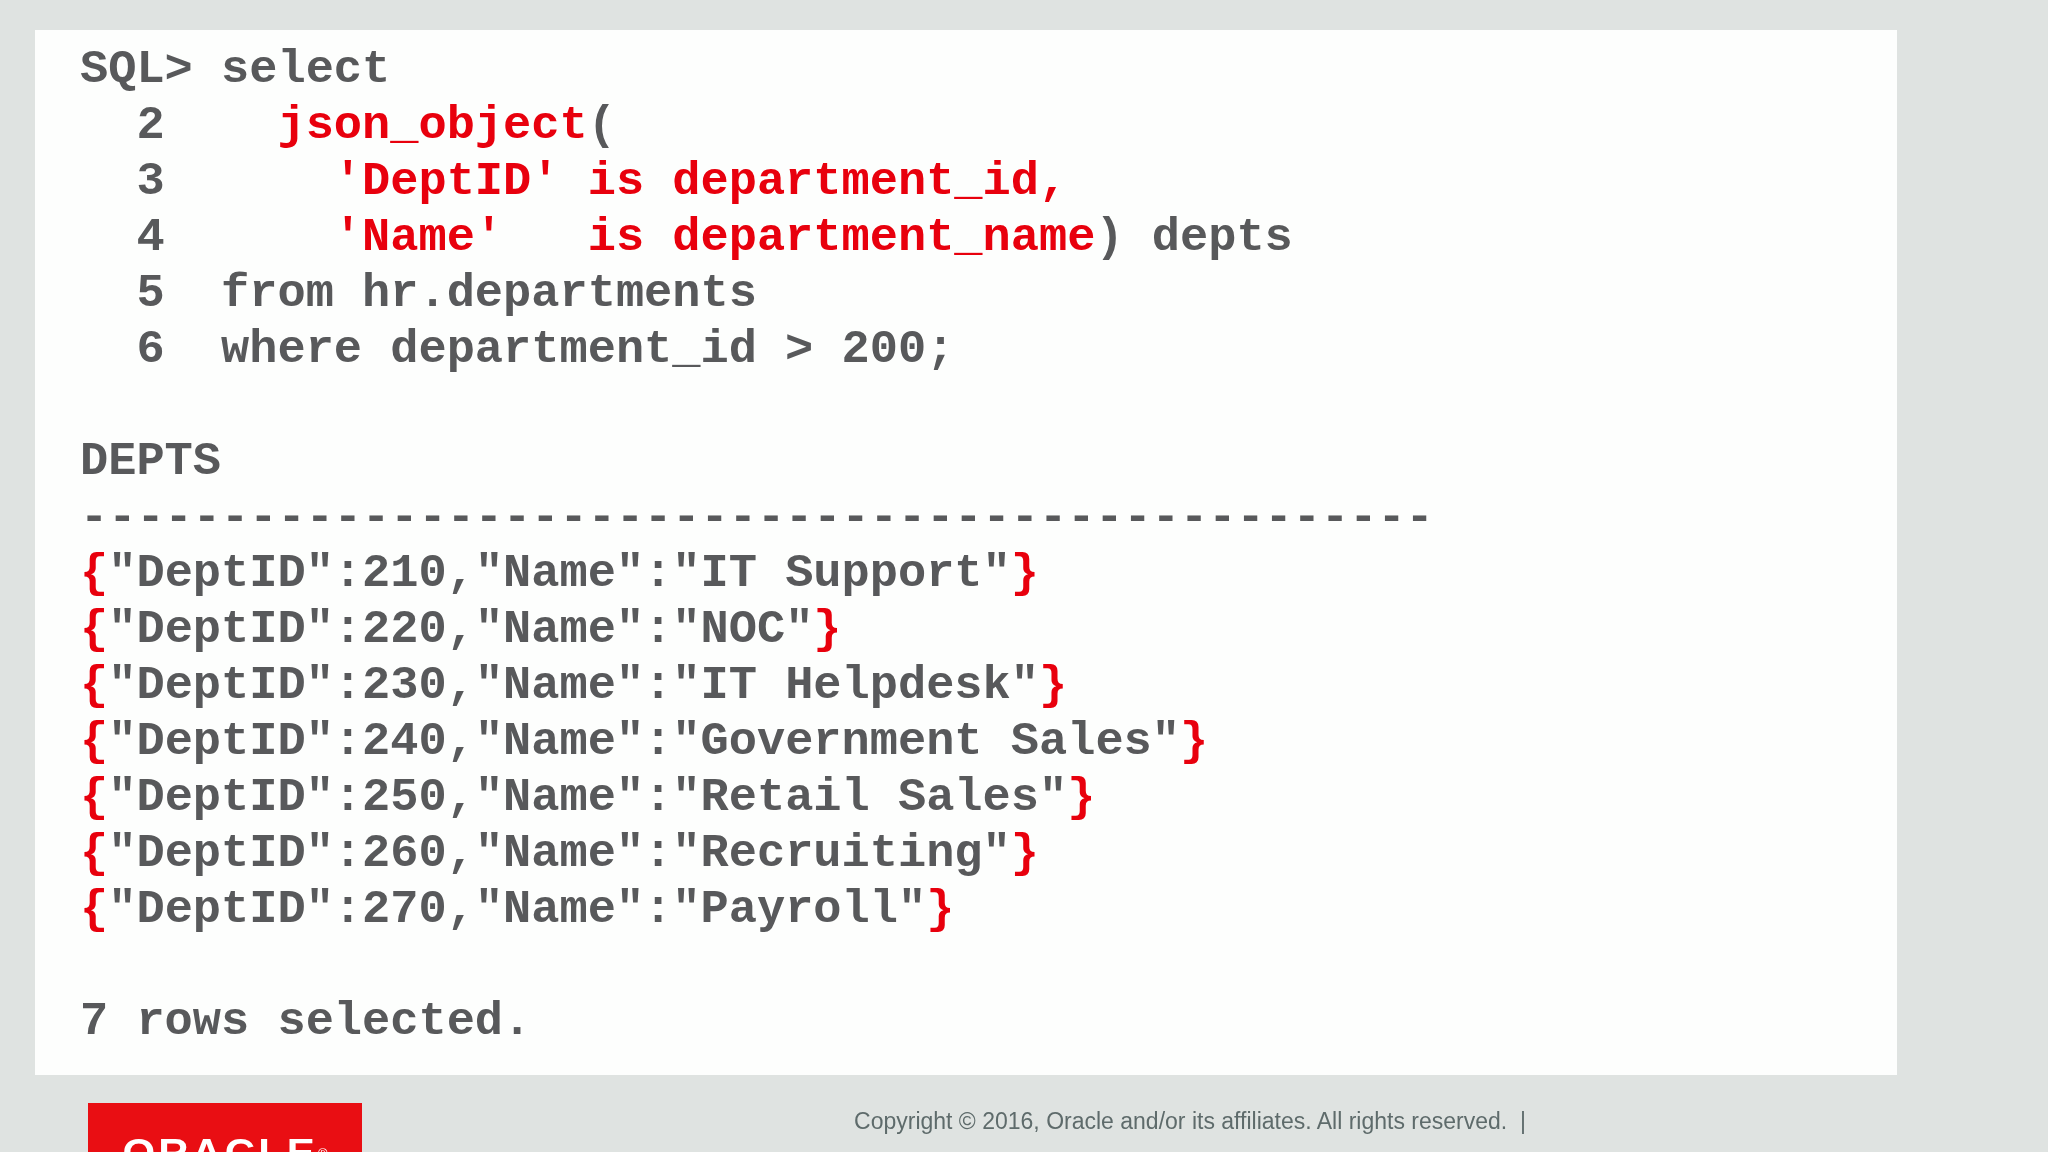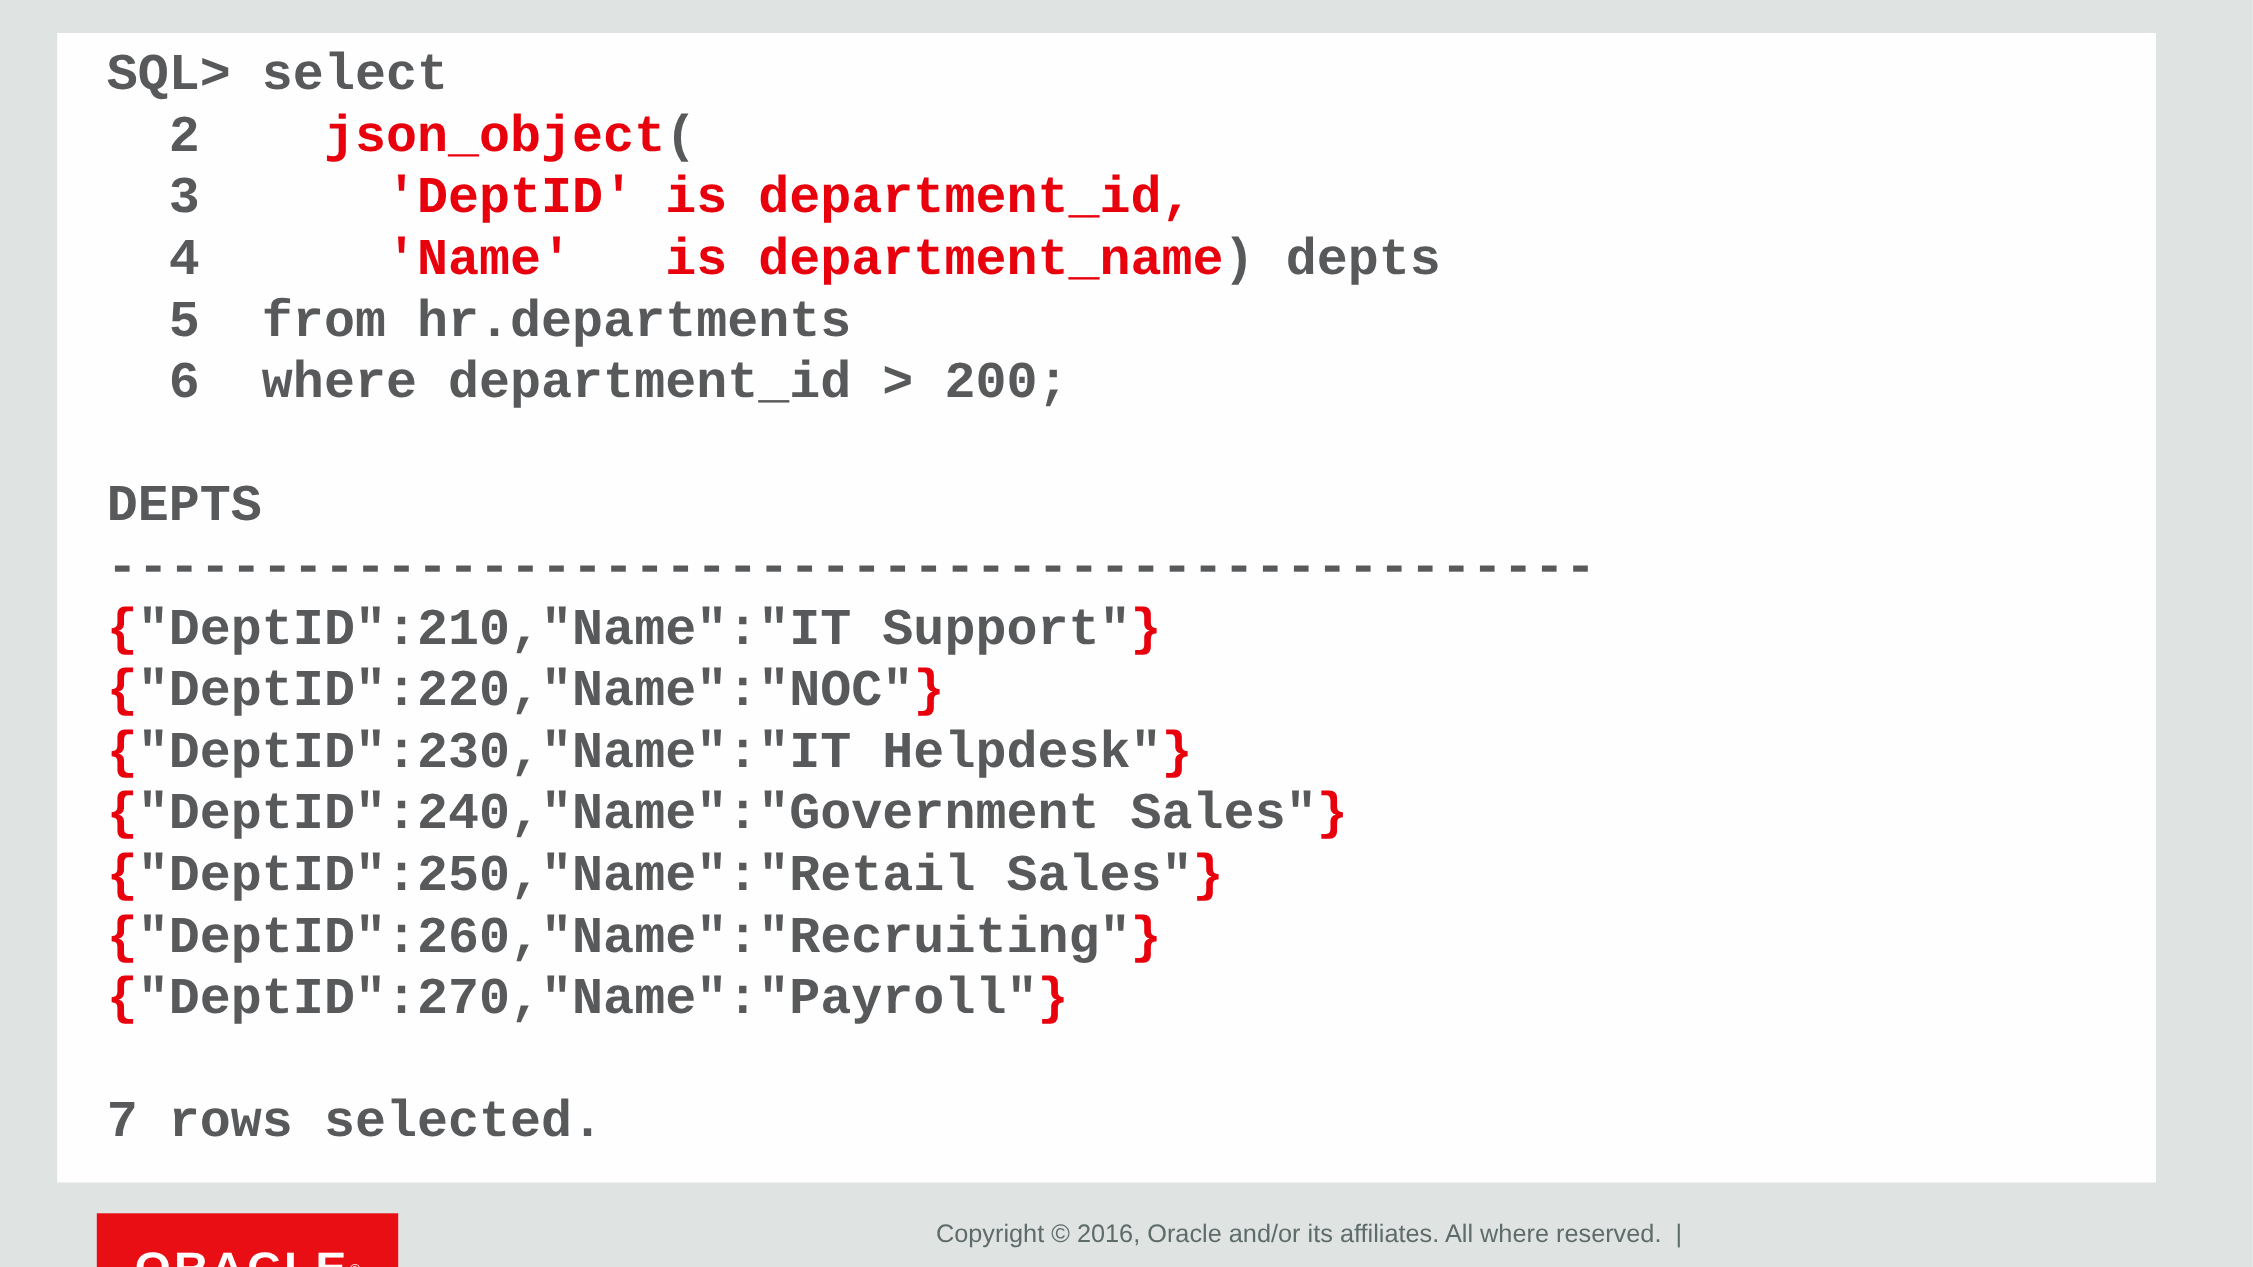--- a/index.html
+++ b/index.html
@@ -7,24 +7,23 @@
     width: 2048px; height: 1152px;
     overflow: hidden;
   }
   body {
     background: var(--page-bg, #dfe3e1);
     font-family: "Liberation Sans", "DejaVu Sans", sans-serif;
     position: relative;
   }
   .slide {
     position: absolute;
-    left: 52px; top: 30px;
+    left: 35px; top: 30px;
     width: 1862px; height: 1045px;
     background: var(--slide-bg, #fdfefd);
-    padding-left: 46px;
   }
   .terminal {
     position: absolute;
     left: 45px; top: 12px;
     margin: 0;
     font-family: "Liberation Mono", "DejaVu Sans Mono", monospace;
     font-weight: bold;
     font-size: 47px;
     line-height: 56px;
     letter-spacing: 0;
@@ -72,13 +71,13 @@
 
 <div class="slide">
   <pre class="terminal" id="terminal"><div class="line"><span class="tok-gray">SQL&gt; select</span></div><div class="line"><span class="tok-gray">  2    </span><span class="tok-red">json_object</span><span class="tok-gray">(</span></div><div class="line"><span class="tok-gray">  3      </span><span class="tok-red">'DeptID' is department_id,</span></div><div class="line"><span class="tok-gray">  4      </span><span class="tok-red">'Name'   is department_name</span><span class="tok-gray">) depts</span></div><div class="line"><span class="tok-gray">  5  from hr.departments</span></div><div class="line"><span class="tok-gray">  6  where department_id &gt; 200;</span></div><div class="line">&nbsp;</div><div class="line"><span class="tok-gray">DEPTS</span></div><div class="line"><span class="tok-gray">------------------------------------------------</span></div><div class="line"><span class="tok-red">{</span><span class="tok-gray">"DeptID":210,"Name":"IT Support"</span><span class="tok-red">}</span></div><div class="line"><span class="tok-red">{</span><span class="tok-gray">"DeptID":220,"Name":"NOC"</span><span class="tok-red">}</span></div><div class="line"><span class="tok-red">{</span><span class="tok-gray">"DeptID":230,"Name":"IT Helpdesk"</span><span class="tok-red">}</span></div><div class="line"><span class="tok-red">{</span><span class="tok-gray">"DeptID":240,"Name":"Government Sales"</span><span class="tok-red">}</span></div><div class="line"><span class="tok-red">{</span><span class="tok-gray">"DeptID":250,"Name":"Retail Sales"</span><span class="tok-red">}</span></div><div class="line"><span class="tok-red">{</span><span class="tok-gray">"DeptID":260,"Name":"Recruiting"</span><span class="tok-red">}</span></div><div class="line"><span class="tok-red">{</span><span class="tok-gray">"DeptID":270,"Name":"Payroll"</span><span class="tok-red">}</span></div><div class="line">&nbsp;</div><div class="line"><span class="tok-gray">7 rows selected.</span></div></pre>
 </div>
 
 <div class="oracle-logo">
     <span class="logo-word">ORACLE</span>
     <sup>®</sup>
   </div>
 
-<div class="copyright">Copyright © 2016, Oracle and/or its affiliates. All where reserved.  |</div>
+<div class="copyright">Copyright © 2016, Oracle and/or its affiliates. All rights reserved.  |</div>
 
 </body></html>

